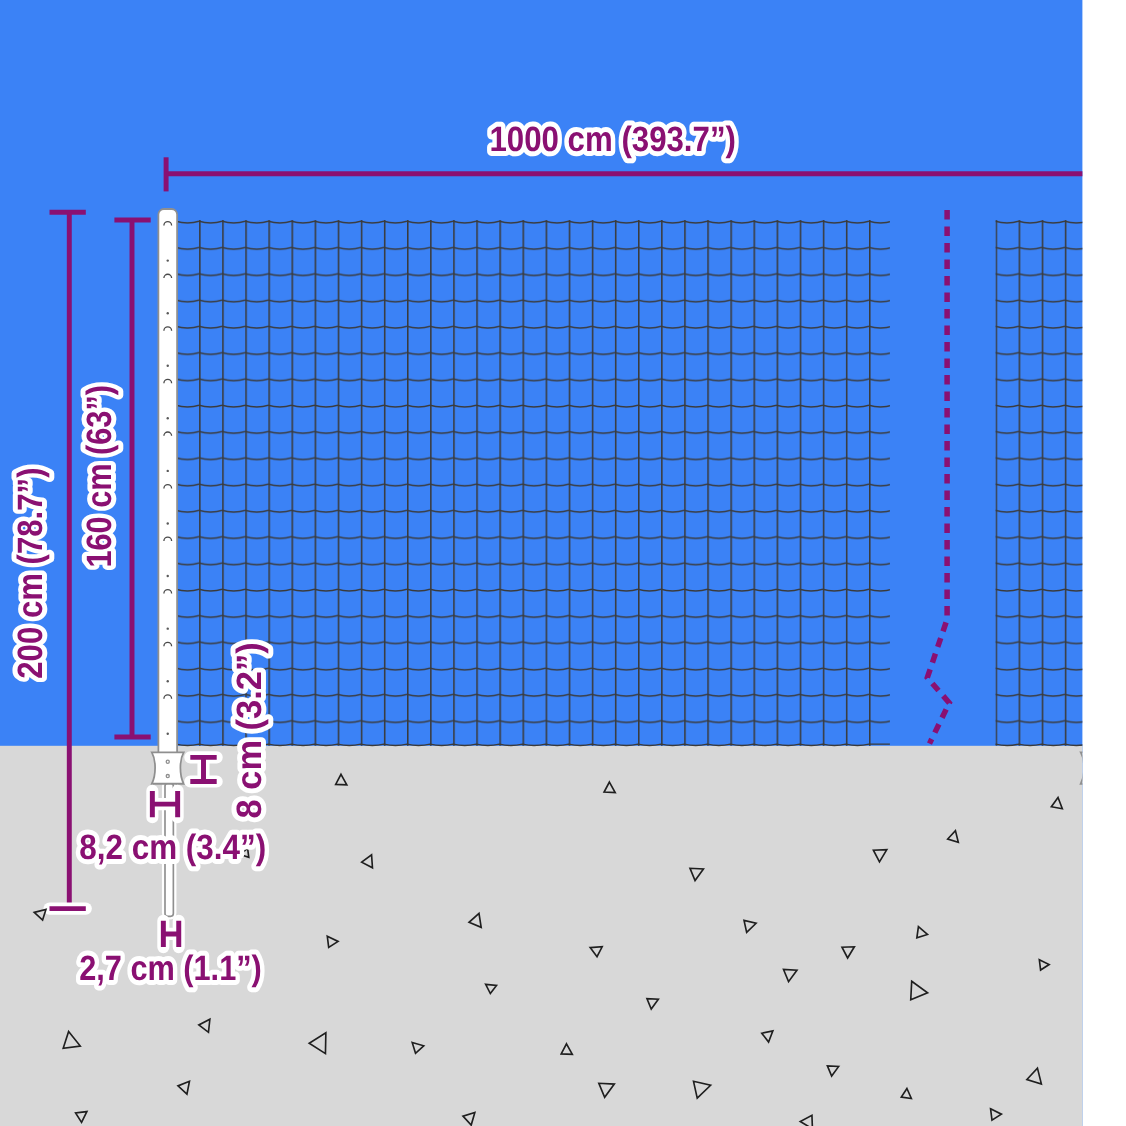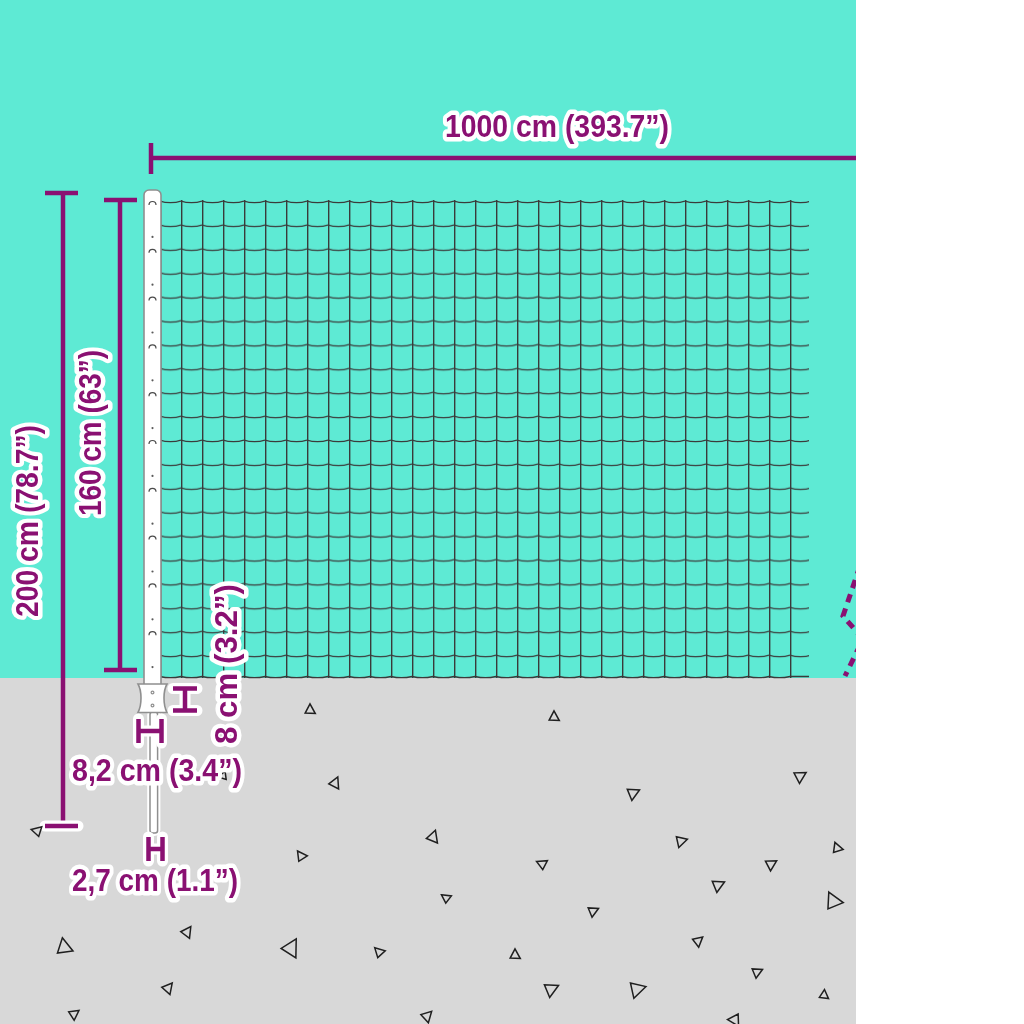--- a/index.html
+++ b/index.html
@@ -1,16 +1,16 @@
 <!DOCTYPE html>
 <html><head>
 <meta charset="utf-8">
 <style>
   html,body{margin:0;padding:0;background:#fff;}
-  .stage{position:relative;width:856px;height:1024px;background:#5eead4;overflow:hidden;
+  .stage{position:relative;width:984px;height:1024px;background:#3b82f6;overflow:hidden;
          font-family:"Liberation Sans",sans-serif;}
   svg{display:block;}
   text{font-family:"Liberation Sans",sans-serif;font-weight:bold;fill:#8a1072;
        paint-order:stroke;stroke:#ffffff;stroke-width:9px;stroke-linejoin:round;}
 </style>
 </head>
 <body>
 
 <div class="stage">
 <svg id="fig" width="1024" height="1024" viewBox="0 0 1024 1024">

